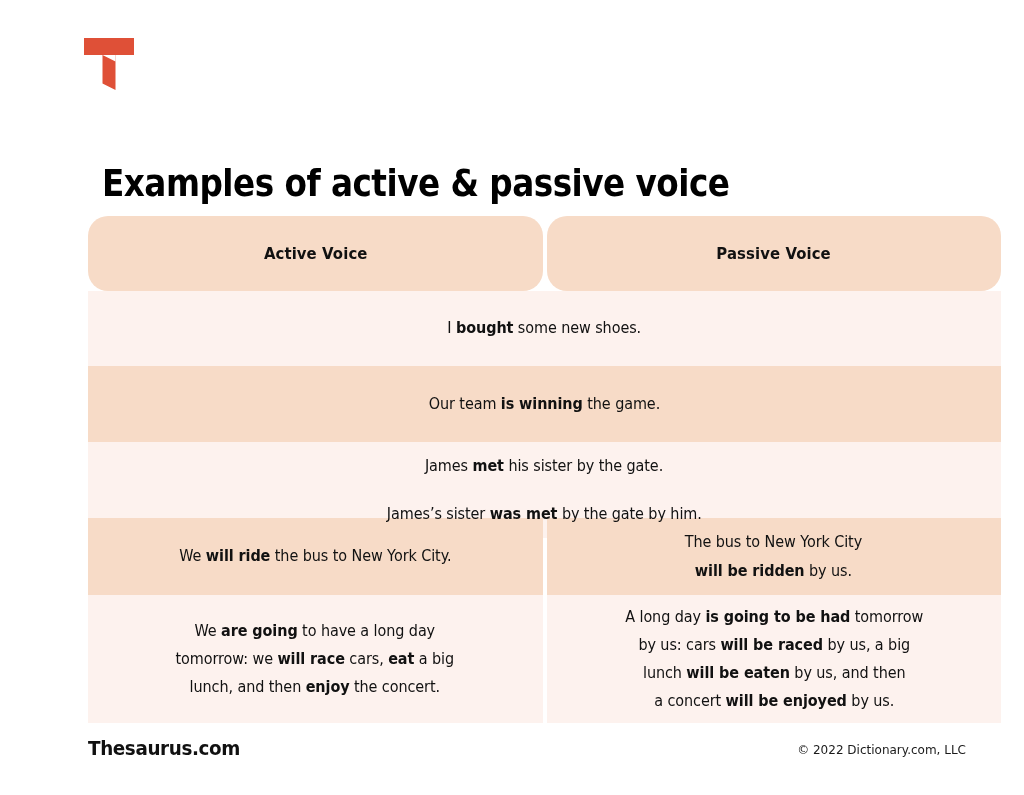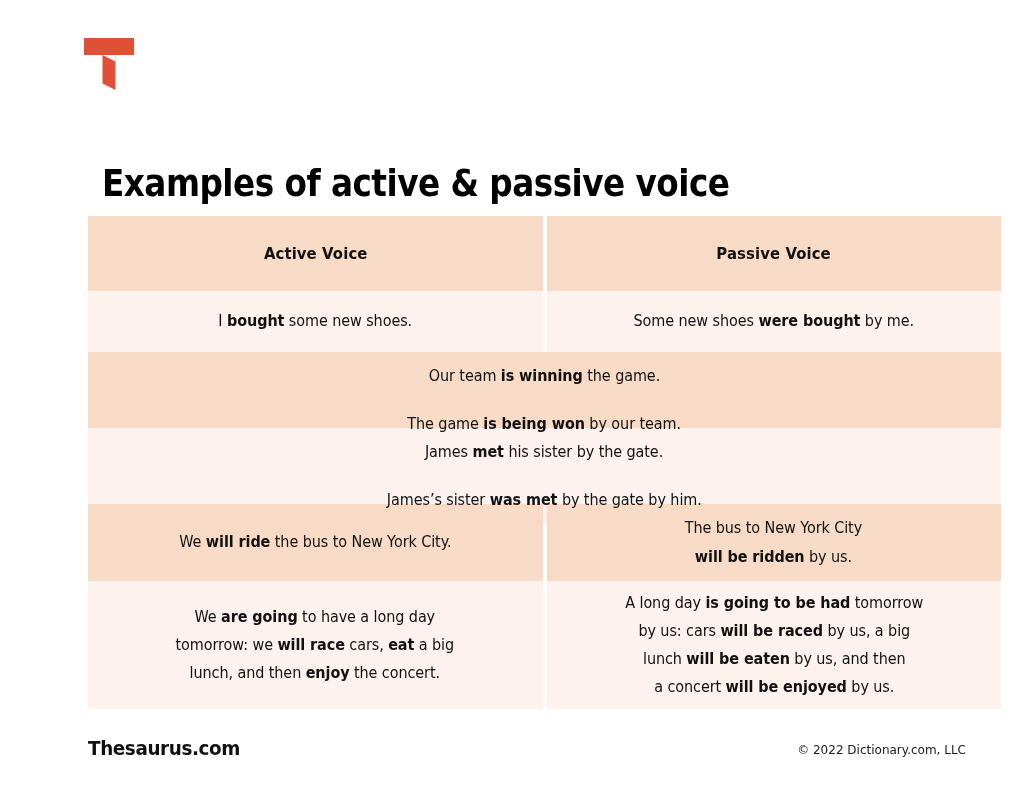--- a/index.html
+++ b/index.html
@@ -82,22 +82,23 @@
 
   
   .band-dark  .cell { background: #f7dbc7; }
   .band-light .cell { background: #fdf2ee; }
 
   .row-header { height: 75px; }
   .row-header .cell {
     font-weight: 700;
     font-size: 16px;
     letter-spacing: 0.1px;
+    border-radius: 20px;
   }
-  .row-h75  { height: 61px; border-radius: 9px; }
+  .row-h75  { height: 75px; border-radius: 9px; }
   .row-h76  { height: 76px; flex-direction: column; }
   .row-h77  { height: 77px; }
   .row-h128 { height: 128px; }
 
   .cell b { font-weight: 700; }
 
   
   .footer-brand {
     position: absolute;
     left: 60px;
@@ -145,31 +146,25 @@
       </div>
       <div class="cell">
         <span class="inner">Passive Voice</span>
       </div>
     </div>
 
     <div class="row row-h75 band-light">
       <div class="cell">
         <span class="inner">I <b>bought</b> some new shoes.</span>
       </div>
-      <div class="cell">
-        <span class="inner">Some new shoes <b>were bought</b> by me.</span>
-      </div>
     </div>
 
     <div class="row row-h76 band-dark">
       <div class="cell">
         <span class="inner">Our team <b>is winning</b> the game.</span>
-      </div>
-      <div class="cell">
-        <span class="inner">The game <b>is being won</b> by our team.</span>
       </div>
     </div>
 
     <div class="row row-h76 band-light">
       <div class="cell">
         <span class="inner">James <b>met</b> his sister by the gate.</span>
       </div>
       <div class="cell">
         <span class="inner">James’s sister <b>was met</b> by the gate by him.</span>
       </div>

